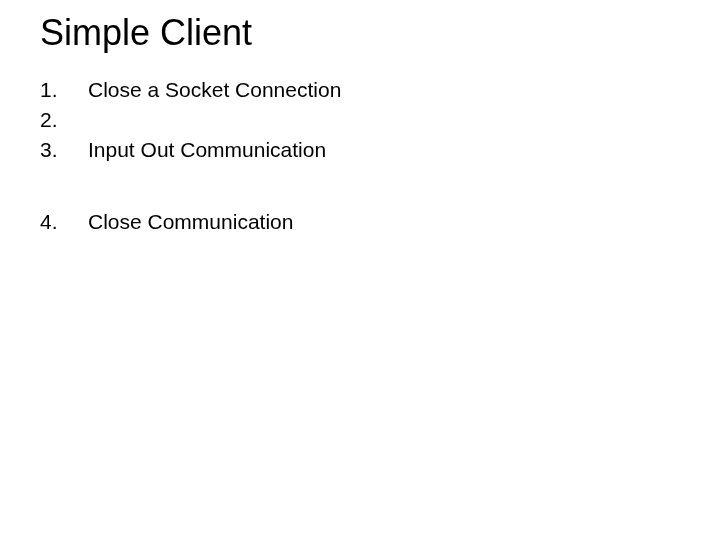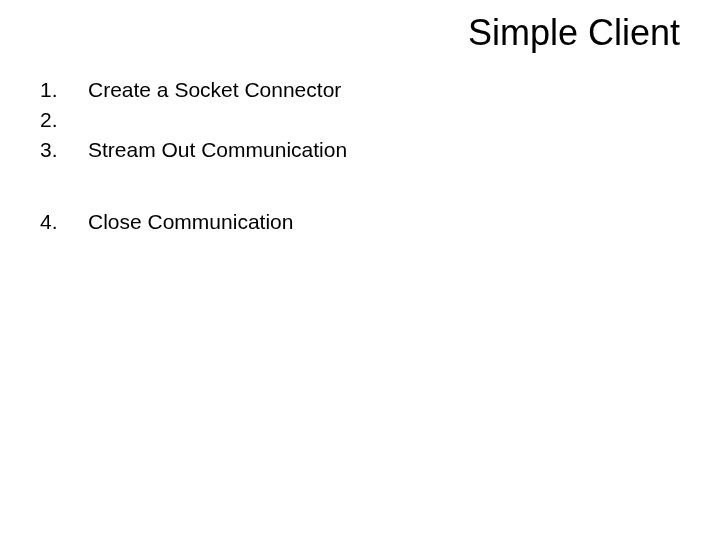--- a/index.html
+++ b/index.html
@@ -14,21 +14,21 @@
       font-family: Arial, Helvetica, sans-serif;
       color: #000000;
       overflow: hidden;
     }
     .slide {
       width: 100%;
       height: 100%;
       padding: 12px 40px 20px 40px;
     }
     .title {
-      text-align: right;
+      text-align: left;
       font-size: 36px;
       font-weight: 400;
       margin-bottom: 24px;
     }
     .item {
       display: flex;
       align-items: baseline;
       margin-bottom: 6px;
     }
     .item-number {
@@ -60,34 +60,34 @@
   </style>
 </head>
 <body>
 
 <div class="slide">
   <h1 class="title">Simple Client</h1>
 
   <div class="group with-code">
     <div class="item">
       <span class="item-number">1.</span>
-      <span class="item-heading">Create a Socket Connector</span>
+      <span class="item-heading">Close a Socket Connection</span>
     </div>
   </div>
 
   <div class="group with-code">
     <div class="item">
       <span class="item-number">2.</span>
     </div>
   </div>
 
   <div class="group gap-large">
     <div class="item">
       <span class="item-number">3.</span>
-      <span class="item-heading">Stream Out Communication</span>
+      <span class="item-heading">Input Out Communication</span>
     </div>
   </div>
 
   <div class="group">
     <div class="item">
       <span class="item-number">4.</span>
       <span class="item-heading">Close Communication</span>
     </div>
   </div>
 </div>

